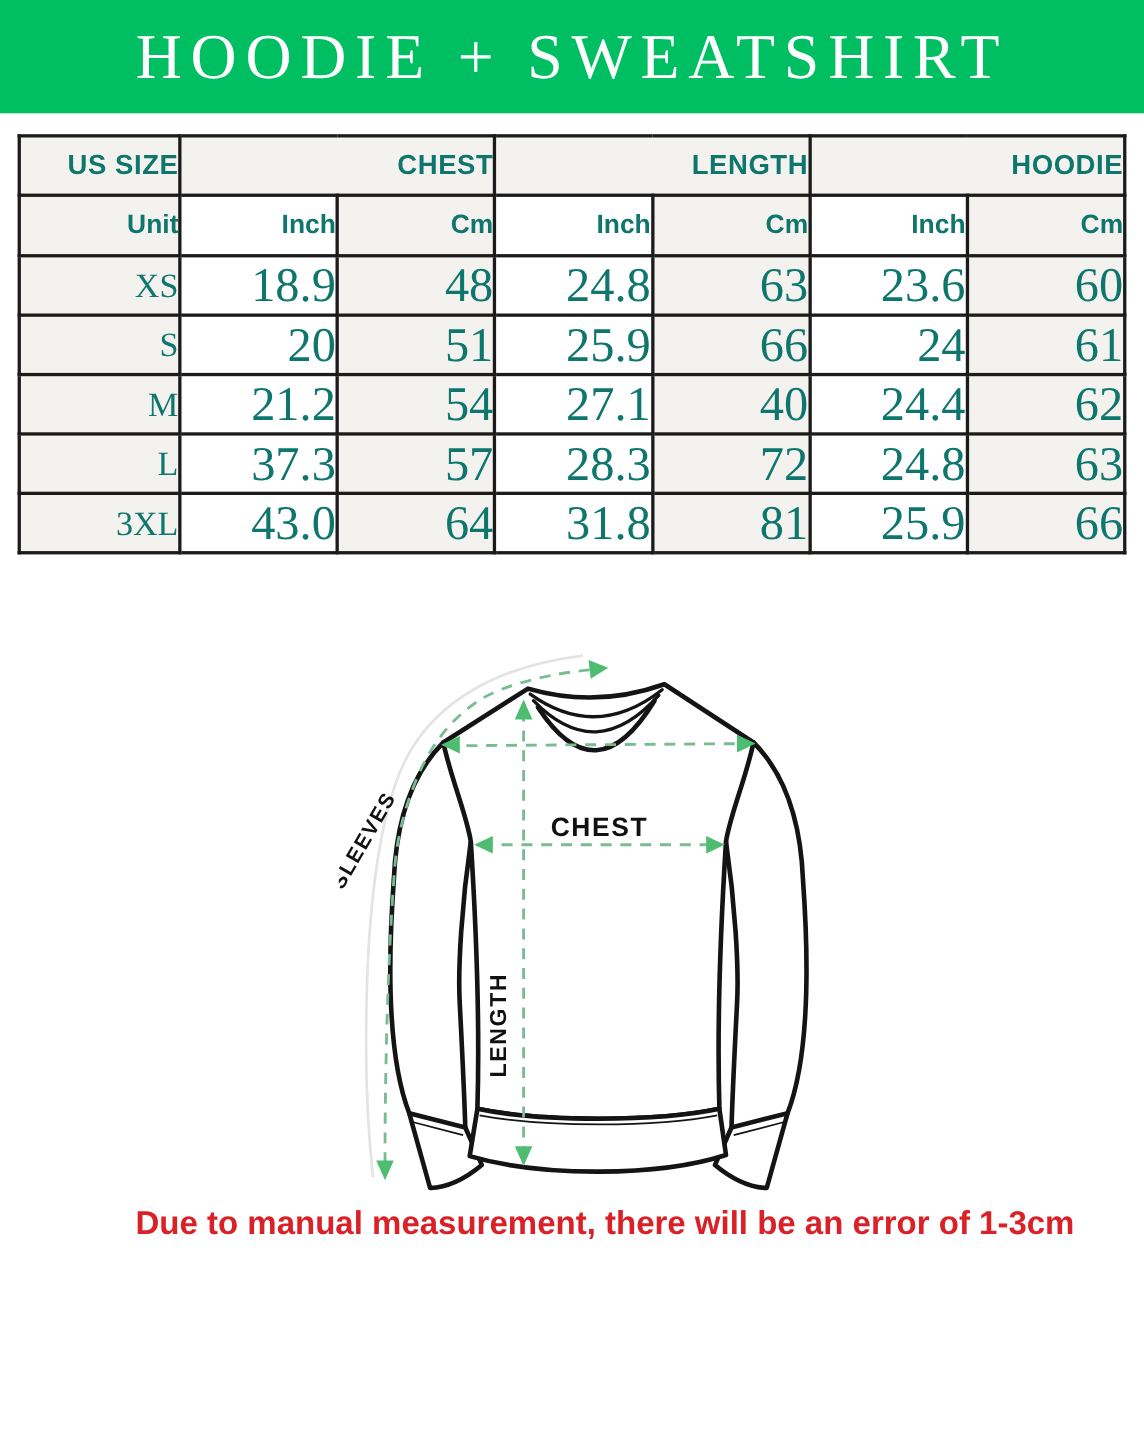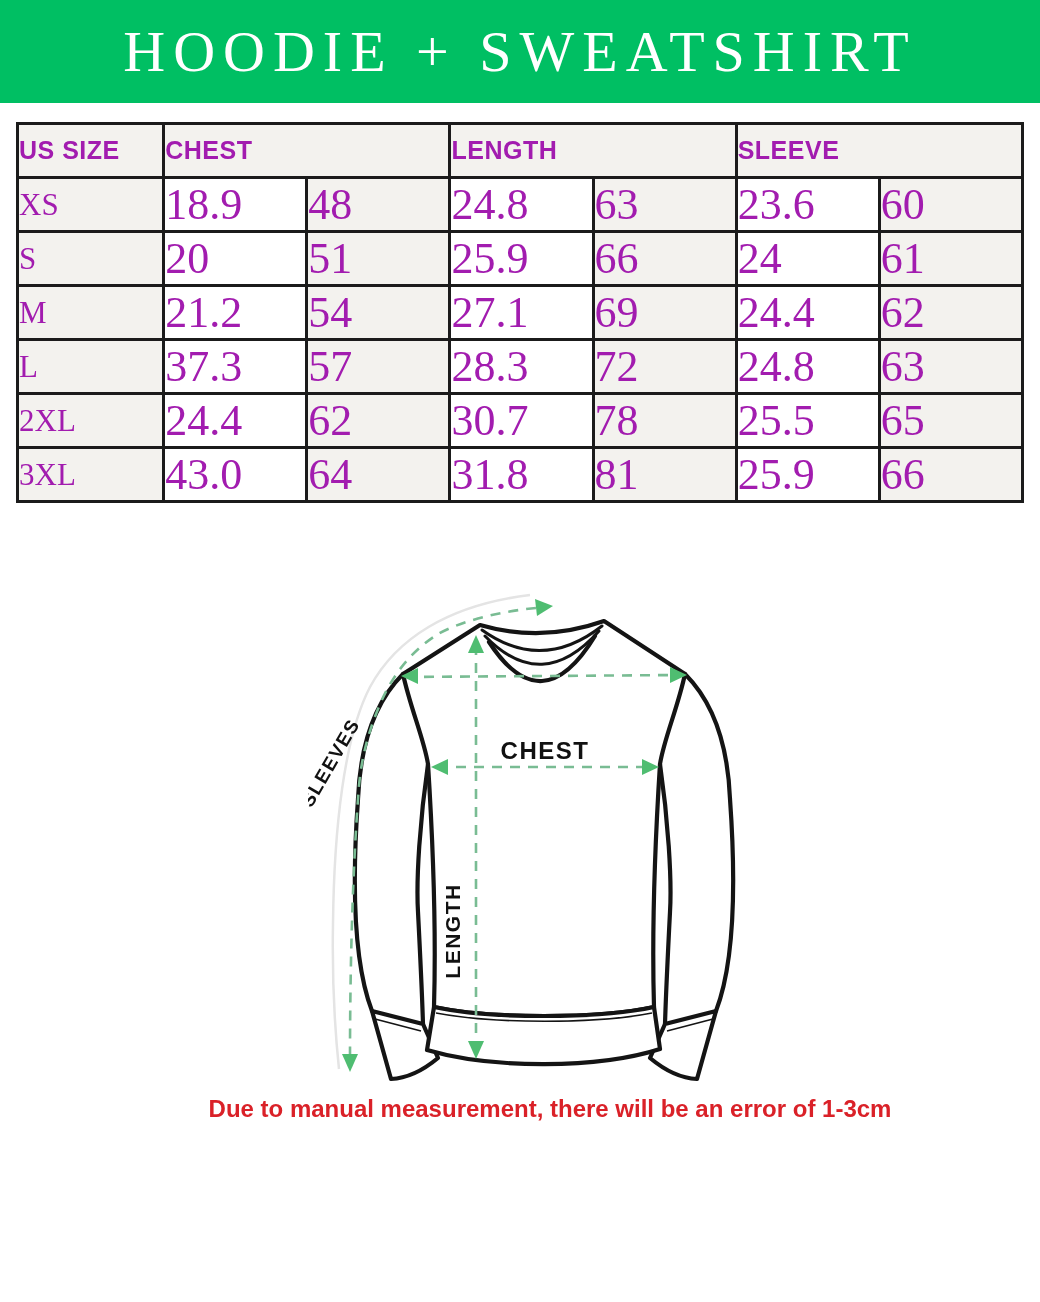--- a/index.html
+++ b/index.html
@@ -25,22 +25,22 @@
     margin:0;color:#ffffff;font-family:"Liberation Serif","DejaVu Serif",serif;
     font-weight:normal;font-size:58px;letter-spacing:8px;white-space:nowrap;
   }
   
   table.size-table{
     border-collapse:collapse;table-layout:fixed;
     width:1008px;margin:19px auto 0;
   }
   .size-table th,.size-table td{
     border:3px solid var(--table-border);
-    text-align:left;vertical-align:middle;padding:0;
-    color:#a21caf;
+    text-align:right;vertical-align:middle;padding:0;
+    color:#0f766e;
   }
   .group-row th{
     height:54px;font-size:25px;font-weight:bold;letter-spacing:.5px;
     background:var(--cell-gray);
   }
   .unit-row th{
     height:55px;font-size:24px;font-weight:bold;background:#ffffff;
   }
   .data-row td{
     height:53px;background:#ffffff;
@@ -58,21 +58,21 @@
   .ghost{fill:none;stroke:#e4e4e4;stroke-width:2.5;}
   .dash{fill:none;stroke:var(--dash-green);stroke-width:2.6;stroke-dasharray:10 8;}
   .ah{fill:var(--arrow-green);stroke:none;}
   .measure-label{
     font-family:"Liberation Sans",sans-serif;font-weight:bold;fill:#111;
     letter-spacing:1.5px;
   }
   
   .note{
     margin-top:6px;padding-left:60px;text-align:center;
-    color:var(--note-red);font-size:24px;font-weight:bold;white-space:nowrap;
+    color:var(--note-red);font-size:30px;font-weight:bold;white-space:nowrap;
   }
 </style>
 </head>
 <body>
 
 <div class="banner">
   <h1>HOODIE + SWEATSHIRT</h1>
 </div>
 
 <table class="size-table">
@@ -83,21 +83,30 @@
     <col style="width:14.24%">
       <col style="width:14.24%">
     <col style="width:14.24%">
       <col style="width:14.25%">
   </colgroup>
   <tbody>
       <tr class="group-row">
     <th>US SIZE</th>
     <th colspan="2">CHEST</th>
     <th colspan="2">LENGTH</th>
-    <th colspan="2">SLEEVE</th>
+    <th colspan="2">HOODIE</th>
+  </tr>
+  <tr class="unit-row">
+    <th class="gray">Unit</th>
+    <th>Inch</th>
+    <th class="gray">Cm</th>
+    <th>Inch</th>
+    <th class="gray">Cm</th>
+    <th>Inch</th>
+    <th class="gray">Cm</th>
   </tr>
   <tr class="data-row">
     <td class="size gray">XS</td>
     <td>18.9</td>
     <td class="gray">48</td>
     <td>24.8</td>
     <td class="gray">63</td>
     <td>23.6</td>
     <td class="gray">60</td>
   </tr>
@@ -108,43 +117,34 @@
     <td>25.9</td>
     <td class="gray">66</td>
     <td>24</td>
     <td class="gray">61</td>
   </tr>
   <tr class="data-row">
     <td class="size gray">M</td>
     <td>21.2</td>
     <td class="gray">54</td>
     <td>27.1</td>
-    <td class="gray">69</td>
+    <td class="gray">40</td>
     <td>24.4</td>
     <td class="gray">62</td>
   </tr>
   <tr class="data-row">
     <td class="size gray">L</td>
     <td>37.3</td>
     <td class="gray">57</td>
     <td>28.3</td>
     <td class="gray">72</td>
     <td>24.8</td>
     <td class="gray">63</td>
   </tr>
   <tr class="data-row">
-    <td class="size gray">2XL</td>
-    <td>24.4</td>
-    <td class="gray">62</td>
-    <td>30.7</td>
-    <td class="gray">78</td>
-    <td>25.5</td>
-    <td class="gray">65</td>
-  </tr>
-  <tr class="data-row">
     <td class="size gray">3XL</td>
     <td>43.0</td>
     <td class="gray">64</td>
     <td>31.8</td>
     <td class="gray">81</td>
     <td>25.9</td>
     <td class="gray">66</td>
   </tr>
 </tbody>
   </table>

